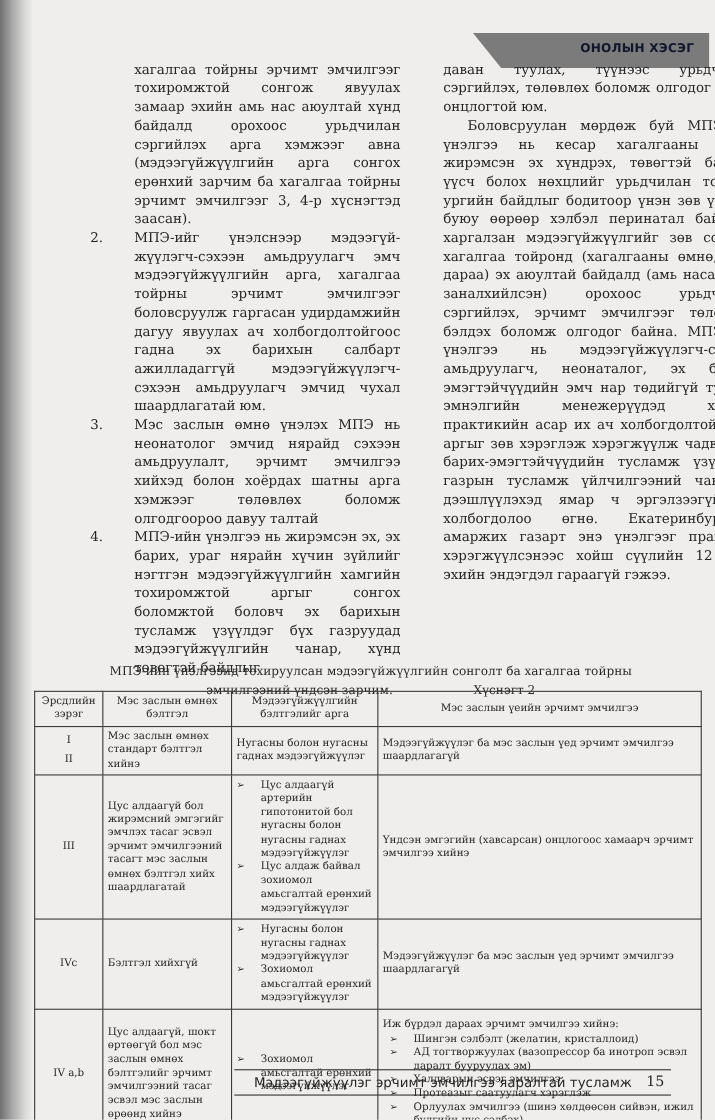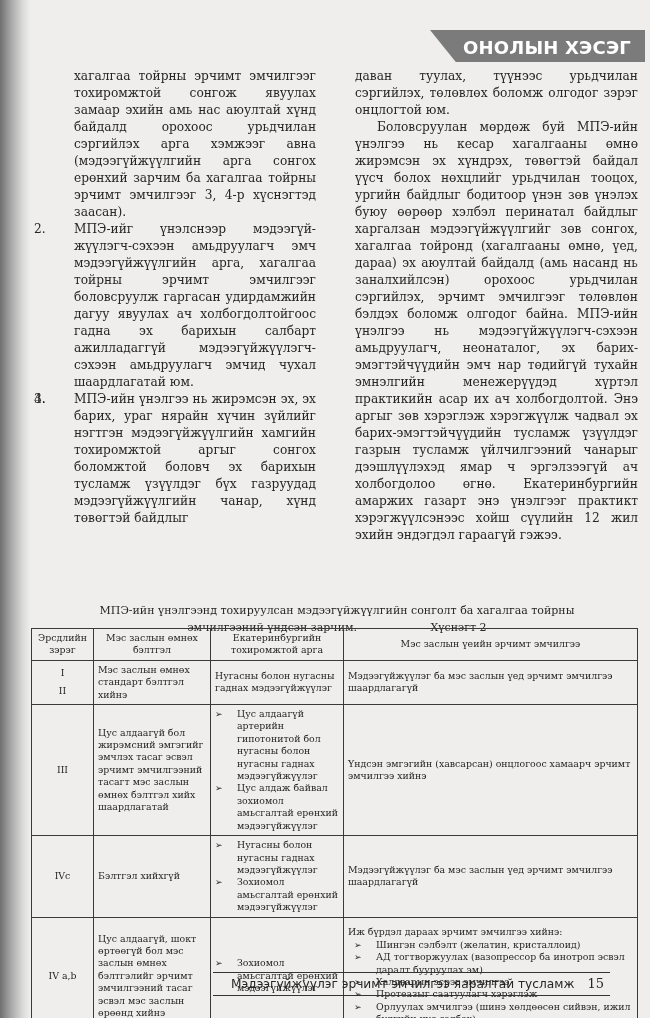--- a/index.html
+++ b/index.html
@@ -13,26 +13,27 @@
       position: absolute; left: 0; top: 0; width: 30px; height: 1018px;
       background: linear-gradient(to right, #6f6f6f 0%, #a5a5a5 35%, #d9d9d7 75%, rgba(239,238,236,0) 100%);
     }
     .banner {
       position: absolute; left: 430px; top: 30px; width: 215px; height: 32px;
       background: #7b7b7b;
       clip-path: polygon(0 0, 100% 0, 100% 100%, 12% 100%);
     }
     .banner span {
       position: absolute; right: 14px; top: 7px;
-      font-family: "DejaVu Sans", sans-serif; font-weight: bold; font-size: 18px;
-      color: #ffffff; letter-spacing: 0.2px;
+      font-family: "DejaVu Sans", sans-serif; font-weight: bold; font-size: 11px;
+      color: #0f172a; letter-spacing: 0.2px;
     }
     .col {
-      position: absolute; top: 68px; font-size: 12.2px; line-height: 17px;
+      position: absolute; top: 55px; font-size: 12.2px; line-height: 17px;
       text-align: justify;
+      margin-left: 48px;
     }
     .col.left { left: 34px; width: 282px; }
     .col.right { left: 355px; width: 283px; }
     .para { margin: 0; }
     .item { position: relative; padding-left: 40px; margin: 0; }
     .item .num { position: absolute; left: 0; top: 0; }
     .cont { padding-left: 40px; margin: 0; }
     .heading { font-weight: bold; margin: 17px 0 0 0; }
     .indent { text-indent: 22px; margin: 0; }
 
@@ -73,20 +74,21 @@
 </div>
 
 <div class="col left">
   <p class="cont">хагалгаа тойрны эрчимт эмчилгээг тохиромжтой сонгож явуулах замаар эхийн амь нас аюултай хүнд байдалд орохоос урьдчилан сэргийлэх арга хэмжээг авна (мэдээгүйжүүлгийн арга сонгох ерөнхий зарчим ба хагалгаа тойрны эрчимт эмчилгээг 3, 4-р хүснэгтэд заасан).</p>
   <div class="item">
     <span class="num">2.</span>
     <span>МПЭ-ийг үнэлснээр мэдээгүй-жүүлэгч-сэхээн амьдруулагч эмч мэдээгүйжүүлгийн арга, хагалгаа тойрны эрчимт эмчилгээг боловсруулж гаргасан удирдамжийн дагуу явуулах ач холбогдолтойгоос гадна эх барихын салбарт ажилладаггүй мэдээгүйжүүлэгч-сэхээн амьдруулагч эмчид чухал шаардлагатай юм.</span>
   </div>
   <div class="item">
     <span class="num">3.</span>
+    <span>Мэс заслын өмнө үнэлэх МПЭ нь неонатолог эмчид нярайд сэхээн амьдруулалт, эрчимт эмчилгээ хийхэд болон хоёрдах шатны арга хэмжээг төлөвлөх боломж олгодгоороо давуу талтай</span>
   </div>
   <div class="item">
     <span class="num">4.</span>
     <span>МПЭ-ийн үнэлгээ нь жирэмсэн эх, эх барих, ураг нярайн хүчин зүйлийг нэгтгэн мэдээгүйжүүлгийн хамгийн тохиромжтой аргыг сонгох боломжтой боловч эх барихын тусламж үзүүлдэг бүх газруудад мэдээгүйжүүлгийн чанар, хүнд төвөгтэй байдлыг</span>
   </div>
 </div>
 
 <div class="col right">
   <p class="para">даван туулах, түүнээс урьдчилан сэргийлэх, төлөвлөх боломж олгодог зэрэг онцлогтой юм.</p>
   <p class="indent">Боловсруулан мөрдөж буй МПЭ-ийн үнэлгээ нь кесар хагалгааны өмнө жирэмсэн эх хүндрэх, төвөгтэй байдал үүсч болох нөхцлийг урьдчилан тооцох, ургийн байдлыг бодитоор үнэн зөв үнэлэх буюу өөрөөр хэлбэл перинатал байдлыг харгалзан мэдээгүйжүүлгийг зөв сонгох, хагалгаа тойронд (хагалгааны өмнө, үед, дараа) эх аюултай байдалд (амь насанд нь заналхийлсэн) орохоос урьдчилан сэргийлэх, эрчимт эмчилгээг төлөвлөн бэлдэх боломж олгодог байна. МПЭ-ийн үнэлгээ нь мэдээгүйжүүлэгч-сэхээн амьдруулагч, неонаталог, эх барих-эмэгтэйчүүдийн эмч нар төдийгүй тухайн эмнэлгийн менежерүүдэд хүртэл практикийн асар их ач холбогдолтой. Энэ аргыг зөв хэрэглэж хэрэгжүүлж чадвал эх барих-эмэгтэйчүүдийн тусламж үзүүлдэг газрын тусламж үйлчилгээний чанарыг дээшлүүлэхэд ямар ч эргэлзээгүй ач холбогдолоо өгнө. Екатеринбургийн амаржих газарт энэ үнэлгээг практикт хэрэгжүүлсэнээс хойш сүүлийн 12 жил эхийн эндэгдэл гараагүй гэжээ.</p>
@@ -104,21 +106,21 @@
   <colgroup>
     <col style="width:62px">
       <col style="width:117px">
       <col style="width:133px">
       <col>
   </colgroup>
   <tbody>
       <tr>
     <th>Эрсдлийн зэрэг</th>
     <th>Мэс заслын өмнөх бэлтгэл</th>
-    <th>Екатеринбургийн тохиромжтой арга</th>
+    <th>Мэдээгүйжүүлгийн бэлтгэлийг арга</th>
     <th>Мэс заслын үеийн эрчимт эмчилгээ</th>
   </tr>
   <tr style="height:40px">
     <td class="lvl">
       <div>I</div>
       <div style="height:6px"></div>
       <div>II</div>
     </td>
     <td>Мэс заслын өмнөх стандарт бэлтгэл хийнэ</td>
     <td>Нугасны болон нугасны гаднах мэдээгүйжүүлэг</td>

